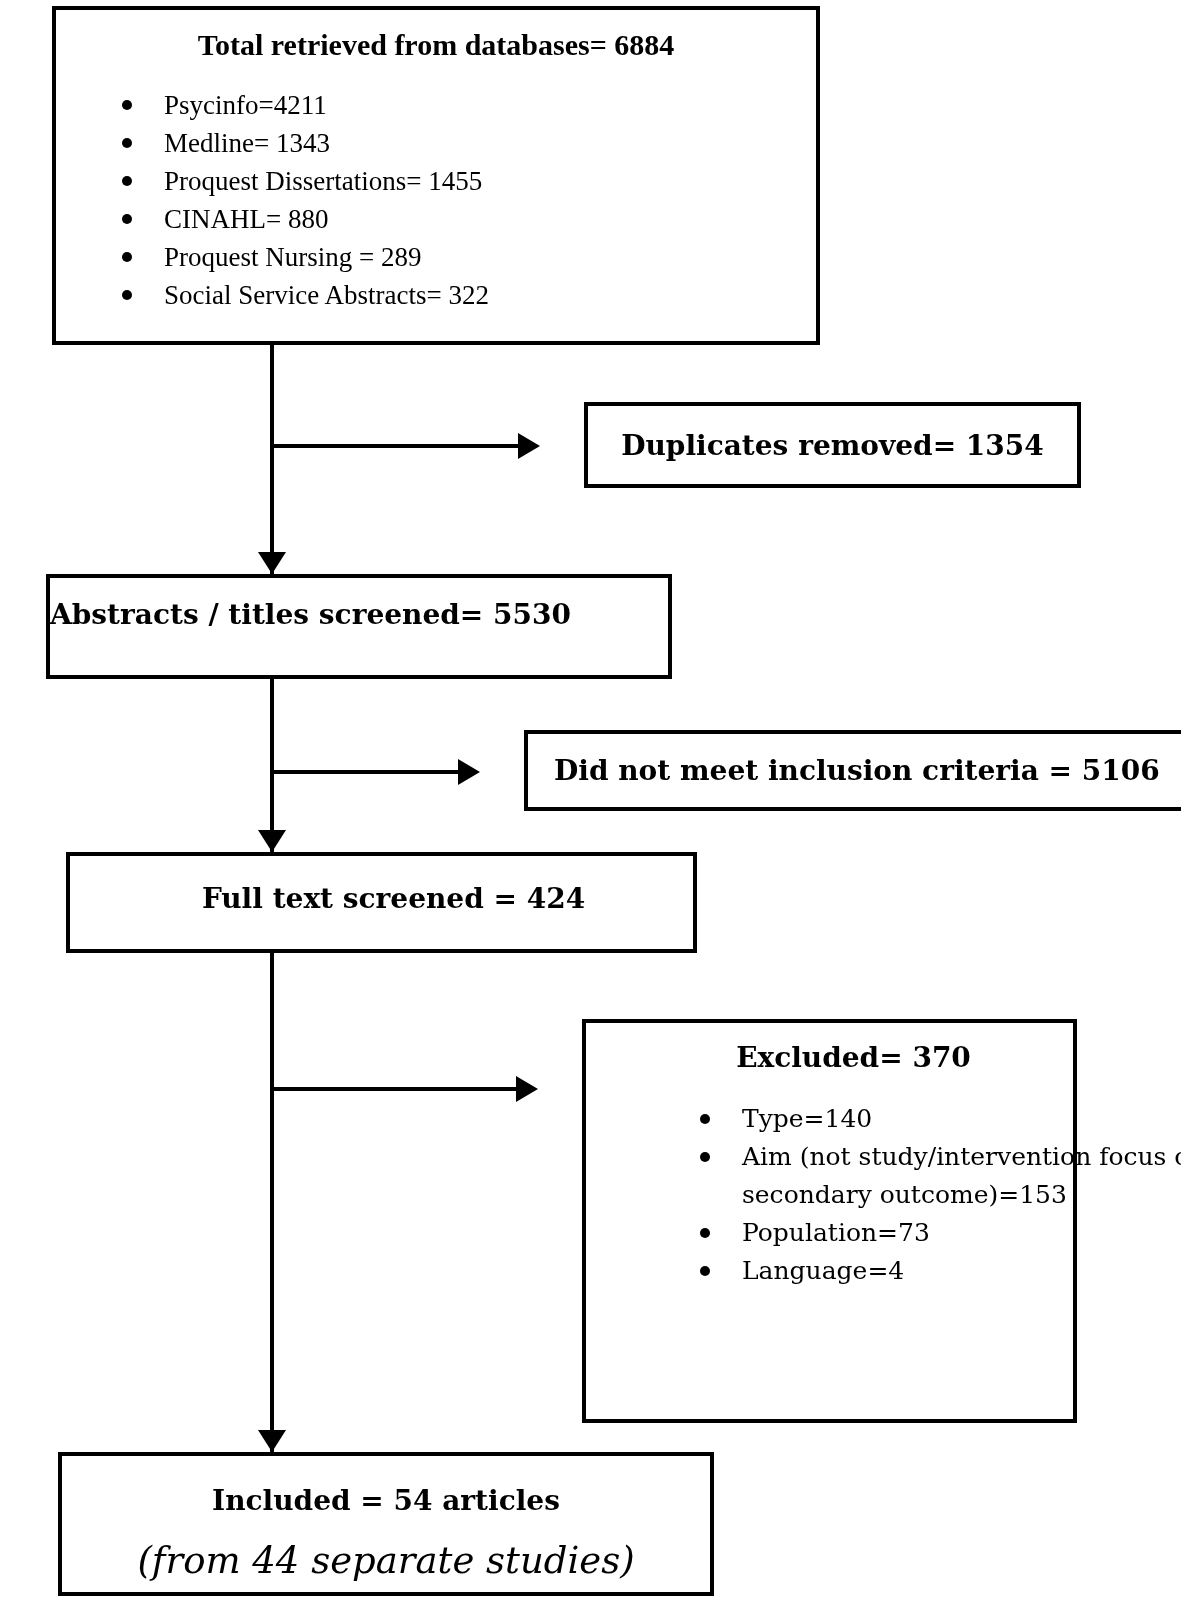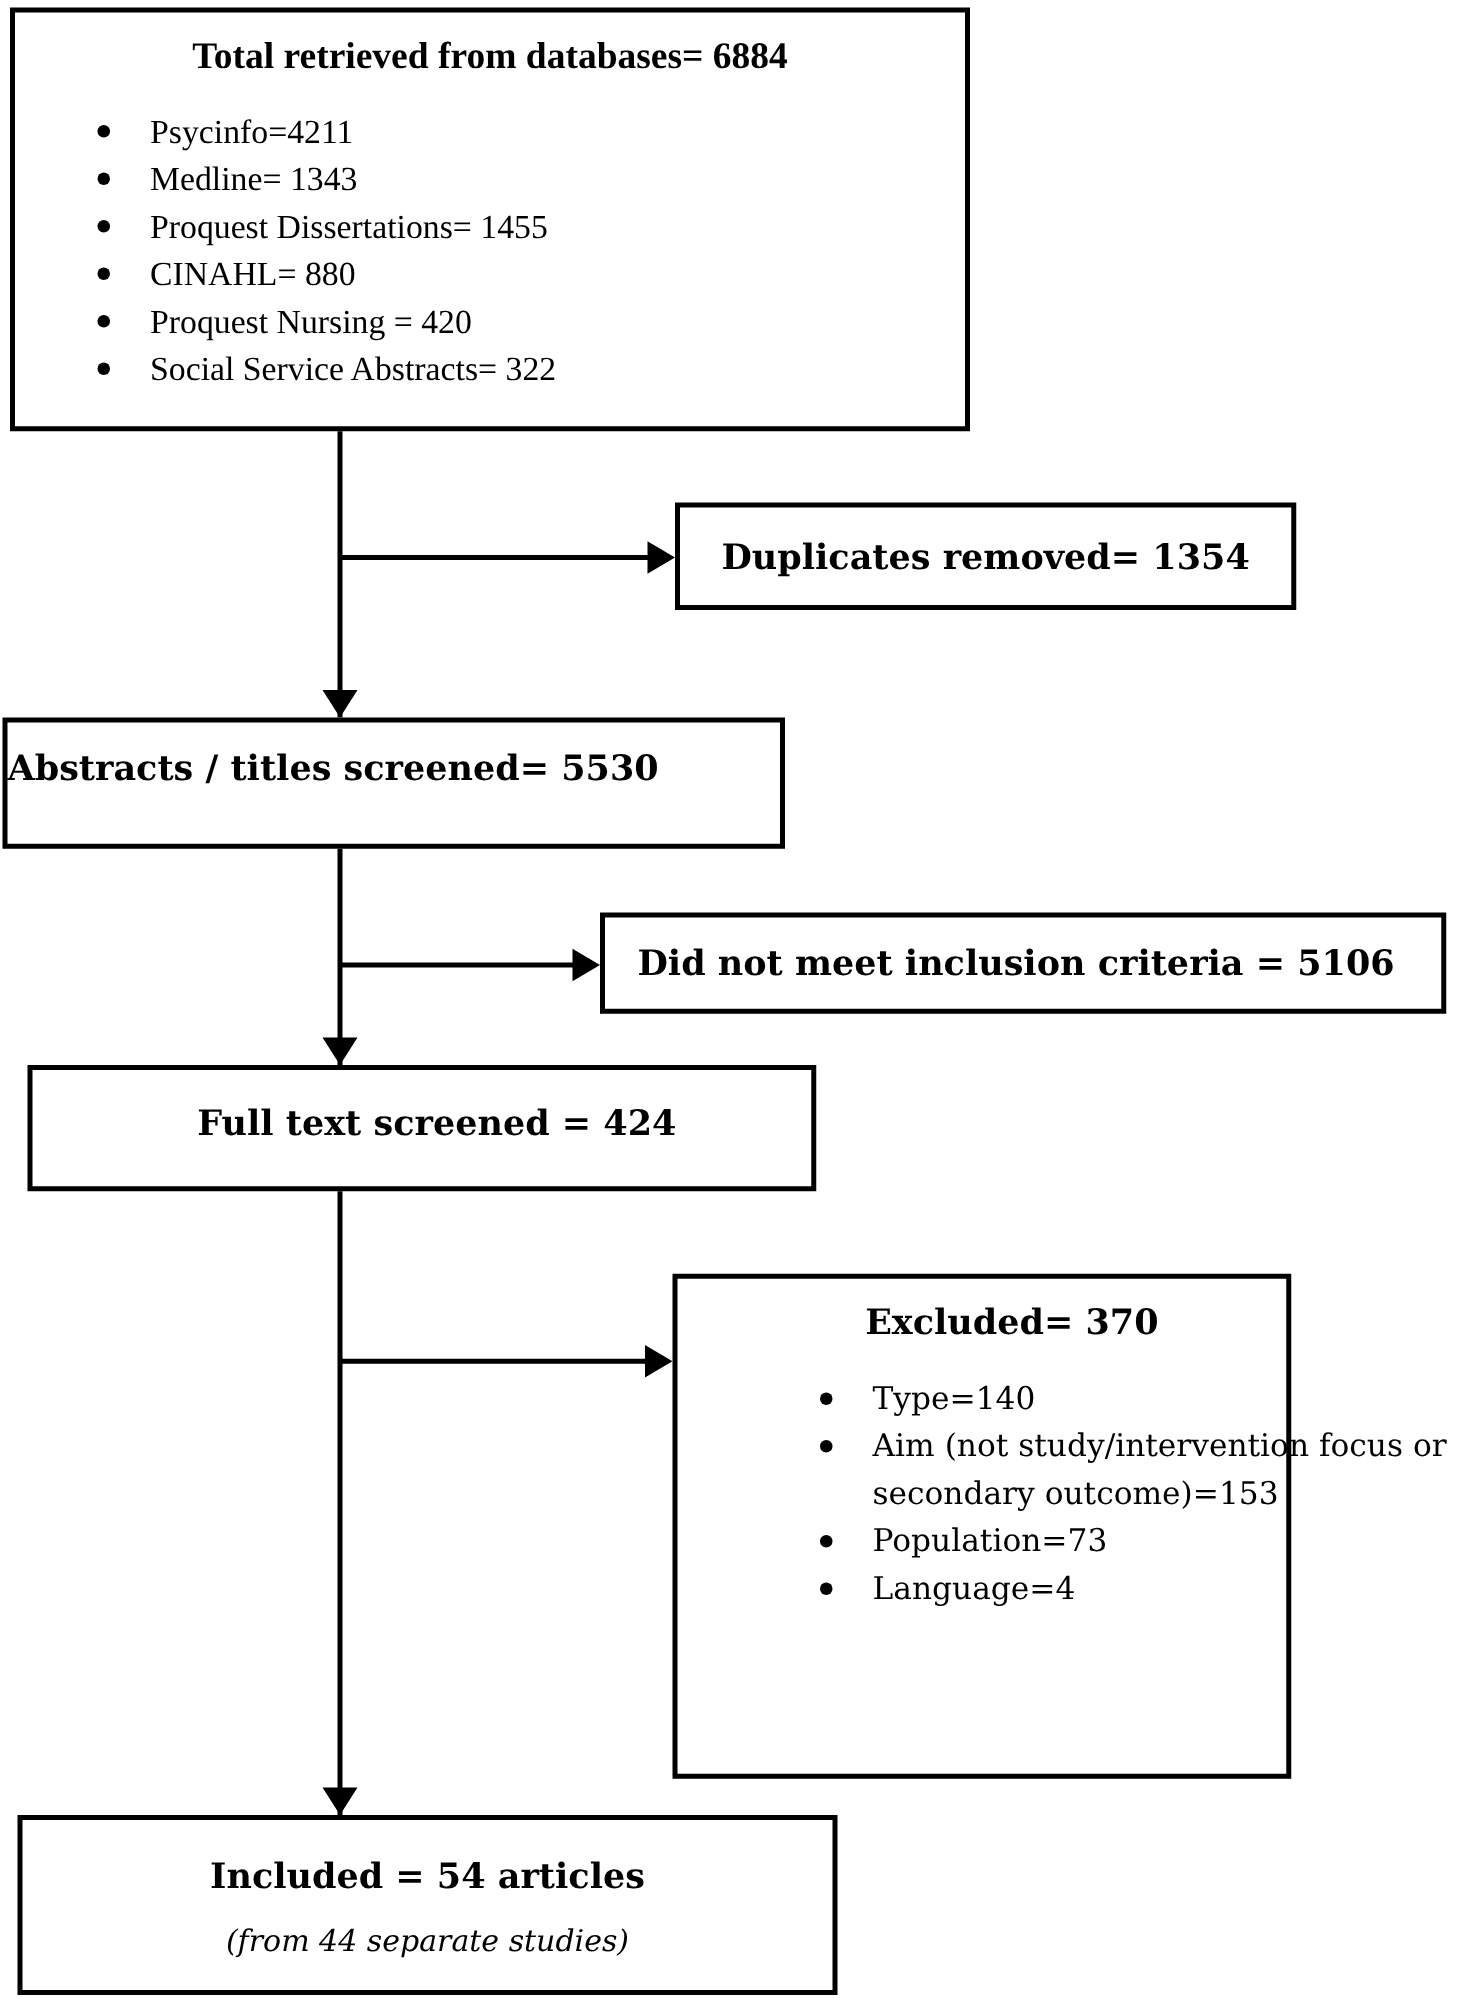--- a/index.html
+++ b/index.html
@@ -14,20 +14,21 @@
     background: #ffffff;
     overflow: hidden;
     color: #000000;
   }
   .box {
     position: absolute;
     box-sizing: border-box;
     border: 4px solid #000000;
     background: #ffffff;
     z-index: 2;
+    margin-left: 44px;
   }
   
   .box-total      { left: 8px;   top: 6px;    width: 768px; height: 339px; }
   .box-duplicates { left: 540px; top: 402px;  width: 497px; height: 86px;
                     display: flex; align-items: center; justify-content: center; }
   .box-abstracts  { left: 2px;   top: 574px;  width: 626px; height: 105px;
                     text-align: left; padding-top: 20px; }
   .box-inclusion  { left: 480px; top: 730px;  width: 677px; height: 81px;
                     display: flex; align-items: center; padding-left: 26px; }
   .box-fulltext   { left: 22px;  top: 852px;  width: 631px; height: 101px;
@@ -50,21 +51,21 @@
     font-size: 28px;
     white-space: nowrap;
   }
   .excluded-header {
     text-align: center;
     margin-top: 18px;
   }
   .included-subtitle {
     font-family: "DejaVu Serif", serif;
     font-style: italic;
-    font-size: 24px;
+    font-size: 37px;
     margin-top: 22px;
   }
   .included-title-line { margin-top: 6px; }
 
   
   ul.flow-list {
     list-style: none;
     margin: 0;
     padding: 0;
   }
@@ -148,21 +149,21 @@
   <div class="arrow arrow-right ar2"></div>
   <div class="arrow arrow-right ar3"></div>
 
   <div class="box box-total">
     <div class="title-narrow">Total retrieved from databases= 6884</div>
     <ul class="flow-list list-total">
         <li>Psycinfo=4211</li>
         <li>Medline= 1343</li>
         <li>Proquest Dissertations= 1455</li>
         <li>CINAHL= 880</li>
-        <li>Proquest Nursing = 420</li>
+        <li>Proquest Nursing = 289</li>
         <li>Social Service Abstracts= 322</li>
       </ul>
   </div>
 
   <div class="box box-duplicates">
     <div class="header-slab">Duplicates removed= 1354</div>
   </div>
 
   <div class="box box-abstracts">
     <div class="header-slab">Abstracts / titles screened= 5530</div>

